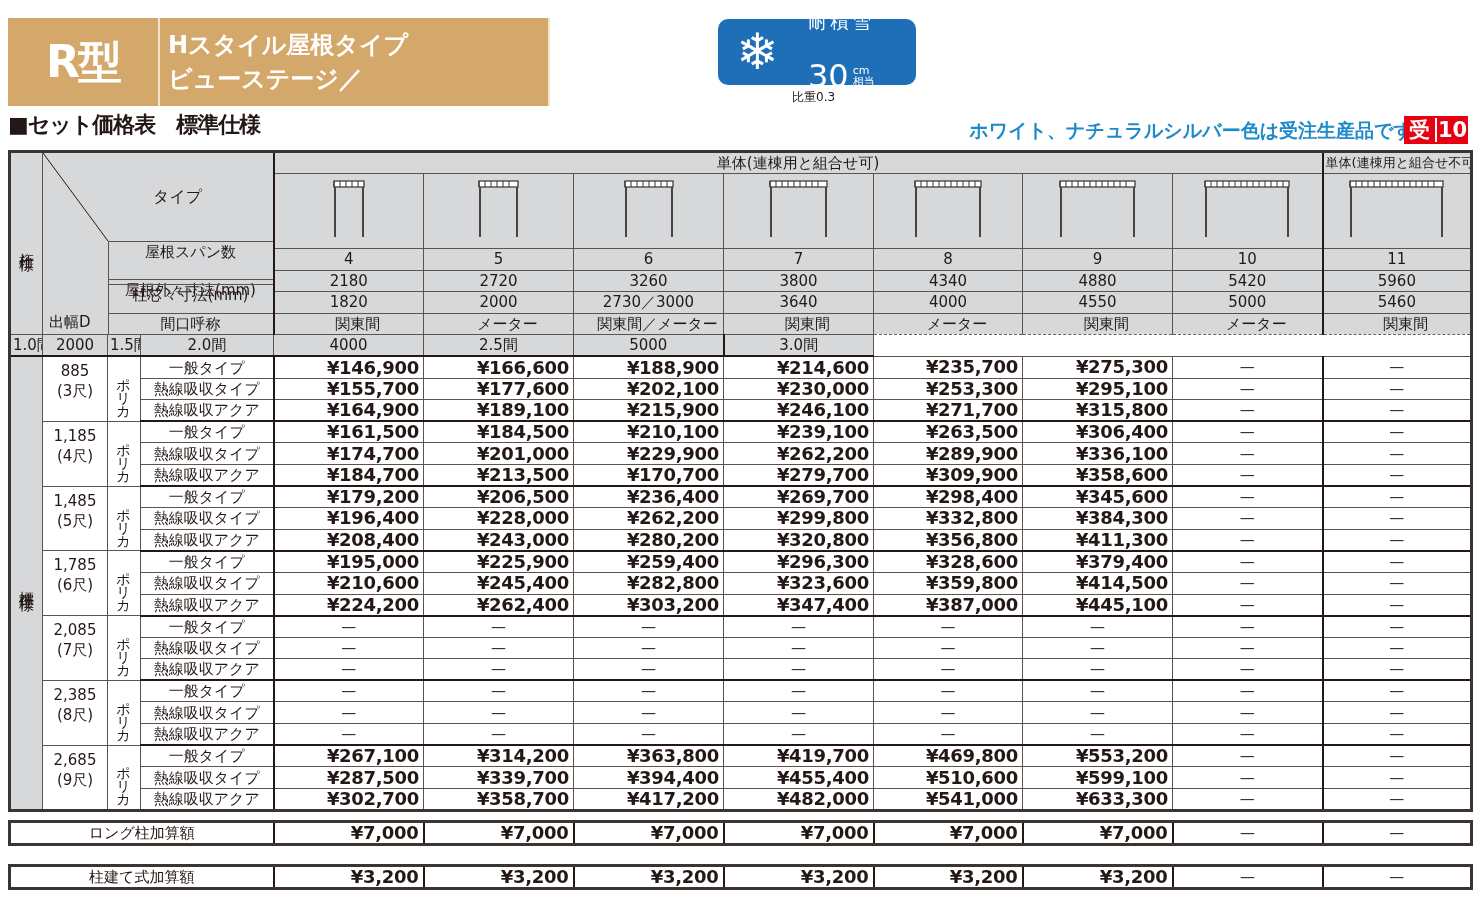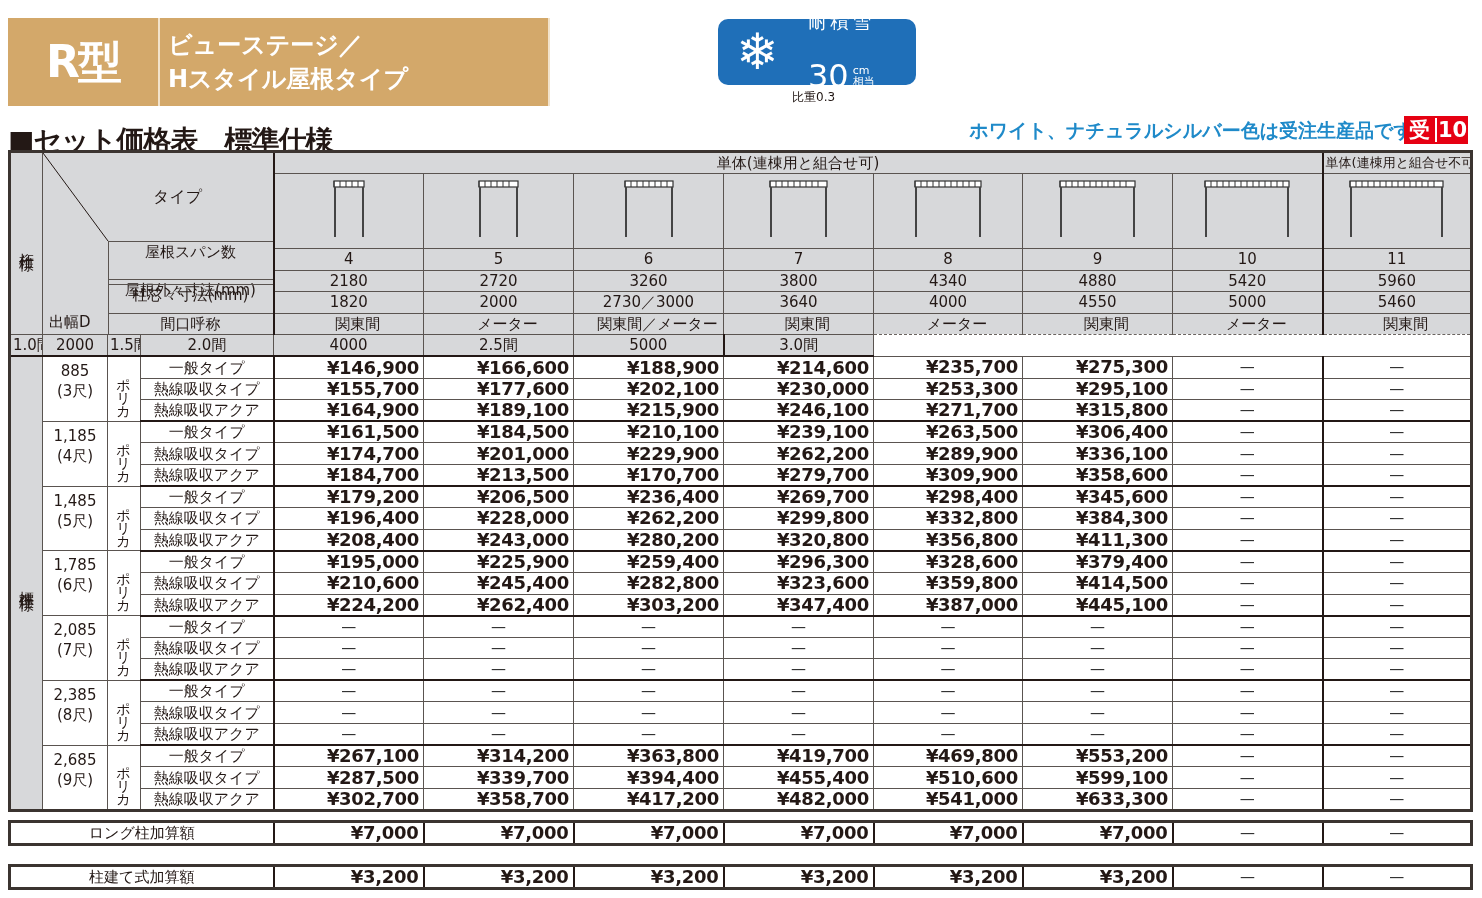--- a/index.html
+++ b/index.html
@@ -12,21 +12,21 @@
   .hdr .c1 { width: 152px; font-size: 44px; justify-content: center; letter-spacing: -2px; }
   .hdr .c2 { width: 390px; font-size: 24px; line-height: 34px; padding-left: 8px; flex-direction: column; align-items: flex-start; justify-content: center; }
   .hdr .c3 { width: 175px; font-size: 24px; padding-left: 6px; border-right: none; }
   .snow { position: absolute; left: 718px; top: 19px; width: 198px; height: 66px; background: #1f6fb8; border-radius: 10px; color: #fff; display: flex; align-items: center; }
   .snow .flake { width: 78px; text-align: center; font-size: 50px; line-height: 66px; }
   .snow .txt { display: flex; flex-direction: column; align-items: center; padding-left: 12px; }
   .snow .t1 { font-size: 19px; letter-spacing: 3px; line-height: 22px; }
   .snow .t2 { font-size: 32px; line-height: 36px; display: flex; align-items: center; margin-top: 26px; }
   .snow .unit { font-size: 11px; line-height: 11px; display: flex; flex-direction: column; margin-left: 4px; }
   .gravity { position: absolute; left: 792px; top: 89px; font-size: 12px; }
-  .title { position: absolute; left: 8px; top: 110px; font-size: 28px; font-weight: bold; letter-spacing: -1px; margin-top: 12px; }
+  .title { position: absolute; left: 8px; top: 110px; font-size: 22px; font-weight: bold; letter-spacing: -1px; }
   .note { position: absolute; right: 50px; top: 118px; color: #1f8ac9; font-size: 19px; font-weight: bold; }
   .badge { position: absolute; left: 1404px; top: 116px; width: 64px; height: 28px; background: #e60012; color: #fff; font-size: 21px; font-weight: bold; display: flex; align-items: center; }
   .badge span { flex: 1; text-align: center; }
   .badge span + span { border-left: 2px solid #fff; }
 
   table { border-collapse: collapse; position: absolute; left: 8px; table-layout: fixed; font-size: 15px; }
   td { border: 1px solid #5a5450; text-align: center; height: 21.6px; padding: 0 2px; line-height: 20px; white-space: nowrap; overflow: hidden; }
   .main { top: 150px; width: 1462px; border: 3px solid #3b3430; }
   .gray { background: #d7d8da; }
   .white { background: #fff; }
@@ -39,22 +39,22 @@
   .icon-cell { height: 75px; }
   .typelbl { font-size: 16px; }
   .extra { width: 1462px; border: 3px solid #3b3430; }
 </style>
 </head>
 <body>
 
 <div class="hdr">
   <div class="c c1">R型</div>
   <div class="c c2">
+    <span>Hスタイル屋根タイプ</span>
     <span>ビューステージ／</span>
-    <span>Hスタイル屋根タイプ</span>
   </div>
 </div>
 
 <div class="snow">
   <div class="flake">❄</div>
   <div class="txt">
     <span class="t1">耐積雪</span>
     <span class="t2">
         <span>30</span>
       <span class="unit">

